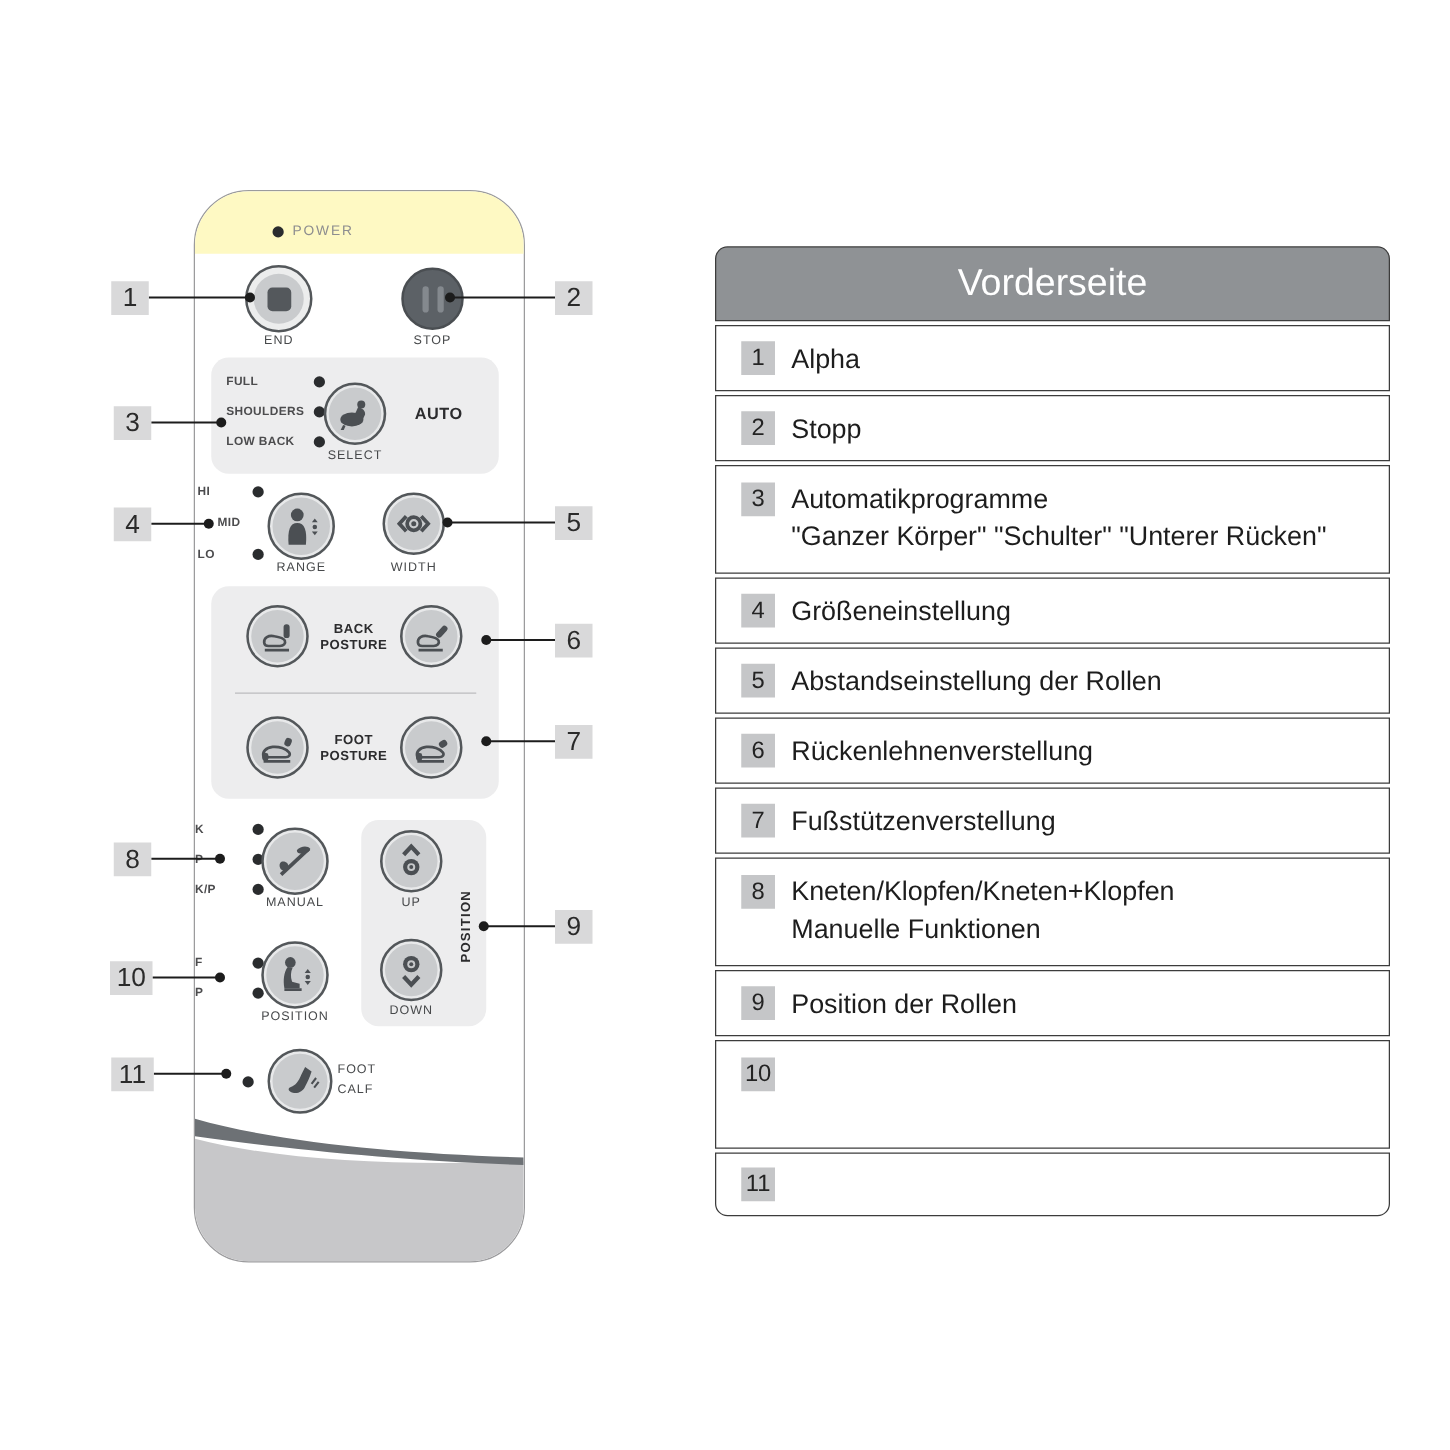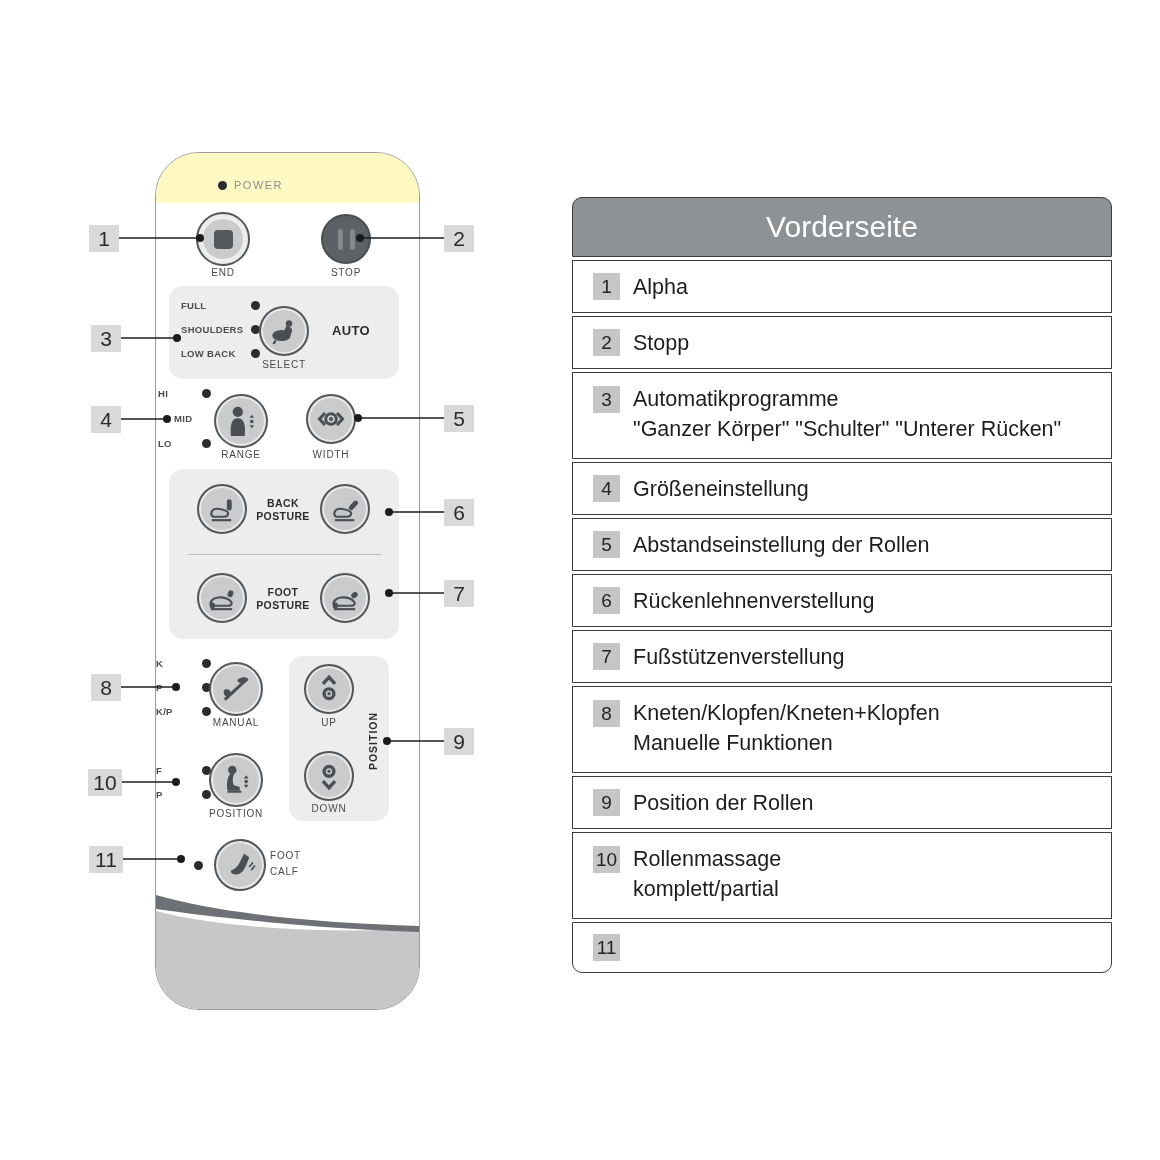--- a/index.html
+++ b/index.html
@@ -387,23 +387,19 @@
       </div>
     </div>
     <div class="t-row">
       <div class="badge">9</div>
       <div class="t-text">
           <div>Position der Rollen</div>
         </div>
     </div>
     <div class="t-row multi">
       <div class="badge">10</div>
-      <div class="t-text">
-        <div>Rollenmassage</div>
-        <div>komplett/partial</div>
-      </div>
     </div>
     <div class="t-row last">
       <div class="badge">11</div>
     </div>
   </div>
 
 </div>
 
 </body></html>

